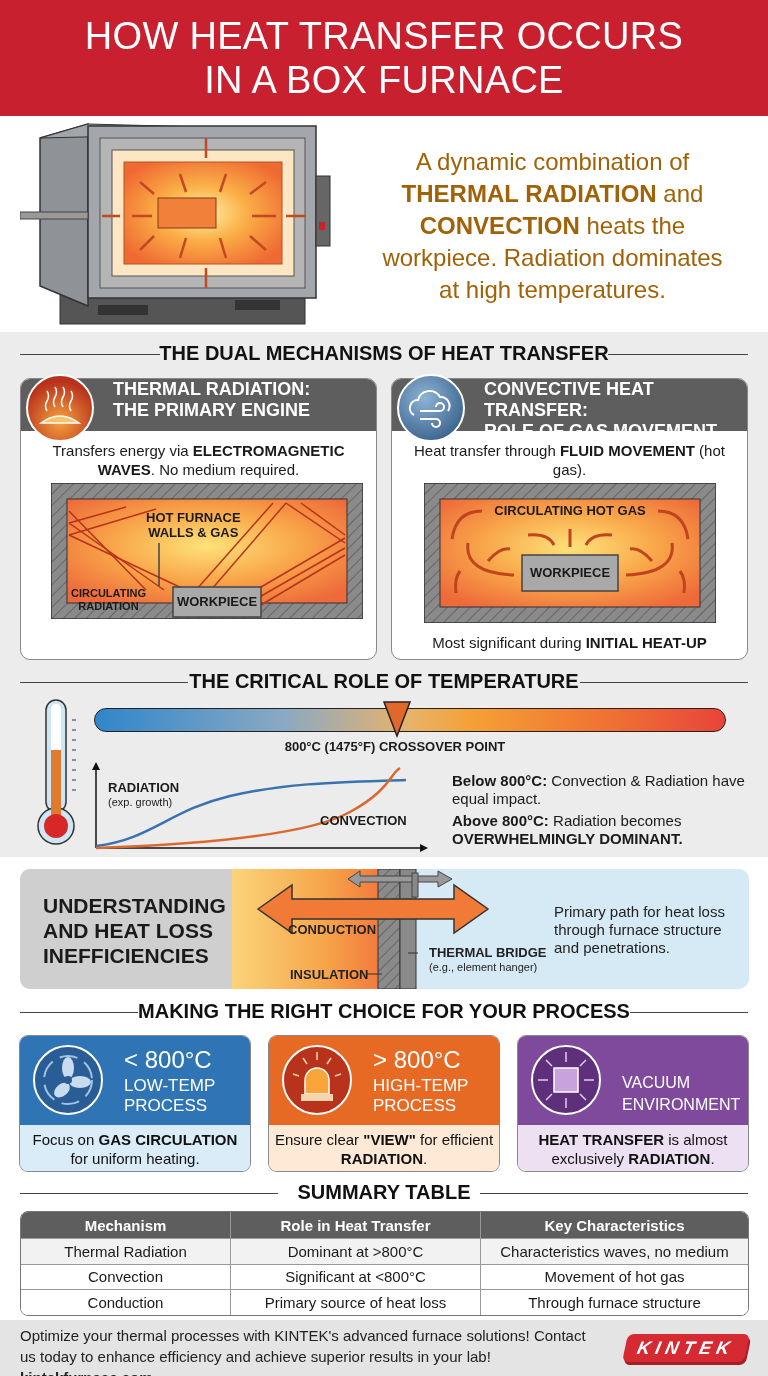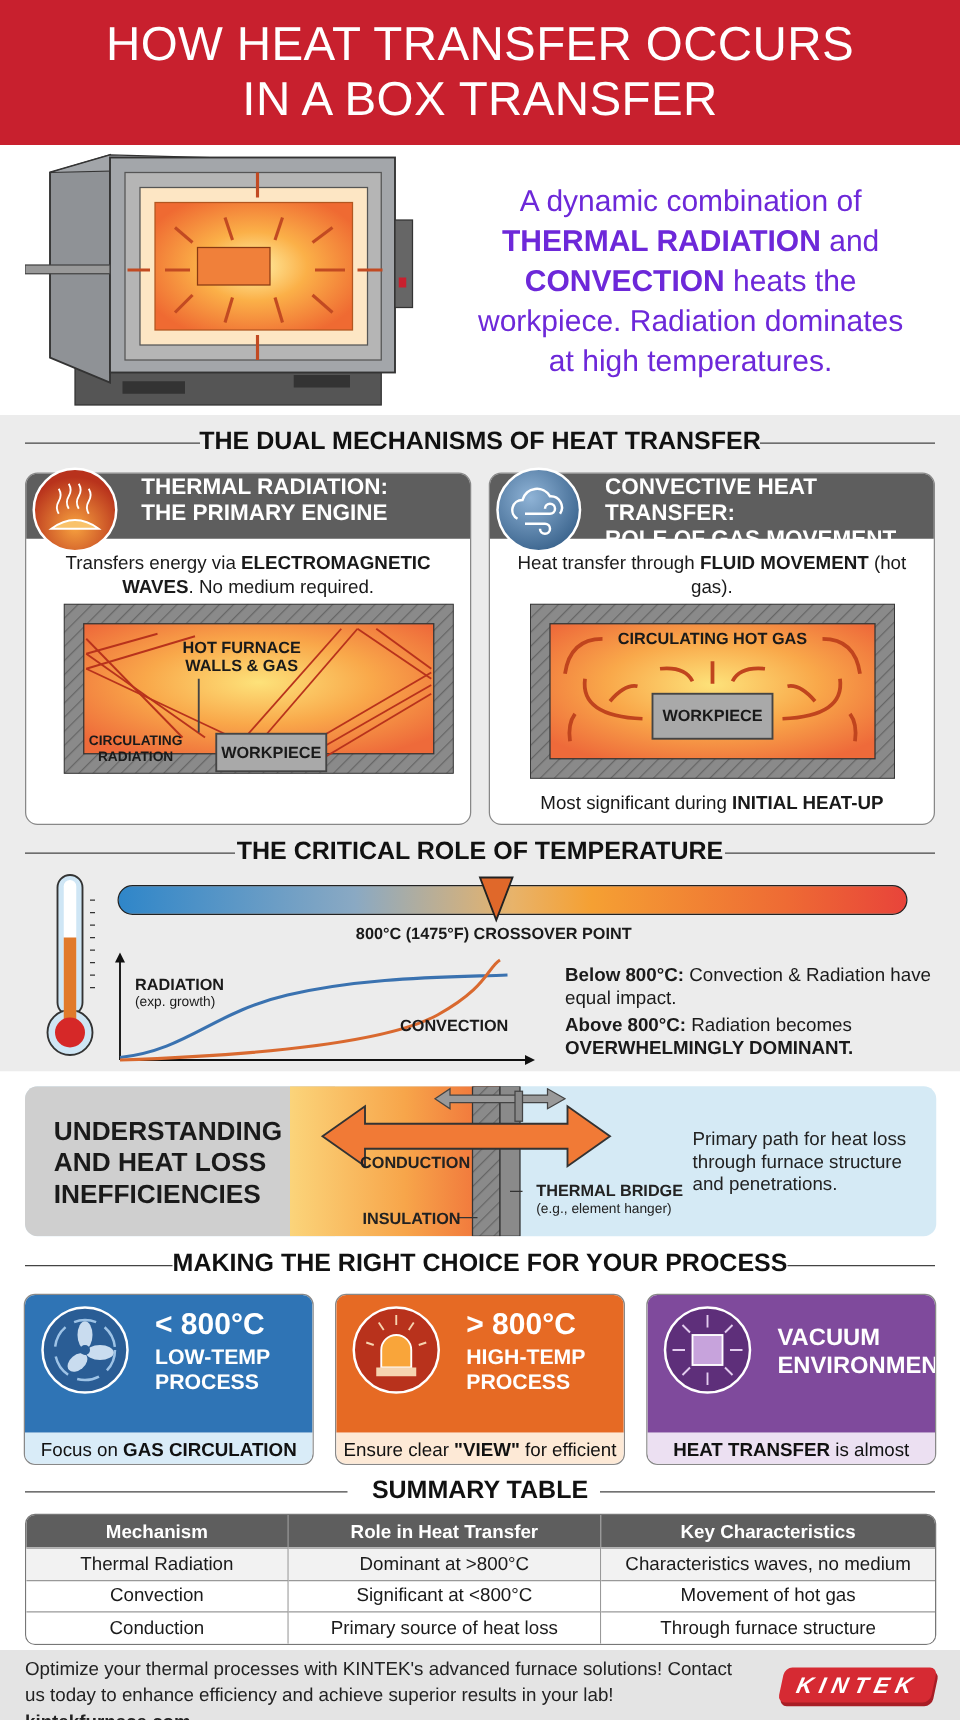--- a/index.html
+++ b/index.html
@@ -5,21 +5,21 @@
 *{box-sizing:border-box;margin:0;padding:0}
 body{width:768px;height:1376px;overflow:hidden;background:#fff;font-family:"Liberation Sans",sans-serif;color:#1a1a1a;position:relative}
 b{font-weight:700}
 
 
 .hdr{position:absolute;left:0;top:0;width:768px;height:116px;background:#c8202e;color:#fff;text-align:center;font-weight:400;font-size:38px;line-height:44px;padding-top:14px;letter-spacing:0.3px}
 
 
 .hero{position:absolute;left:0;top:116px;width:768px;height:216px;background:#fff}
 .hero-svg{position:absolute;left:20px;top:2px}
-.hero-text{position:absolute;left:380px;top:30px;width:345px;text-align:center;font-size:24px;line-height:32px;color:#6d28d9}
+.hero-text{position:absolute;left:380px;top:30px;width:345px;text-align:center;font-size:24px;line-height:32px;color:#a16207}
 
 
 .sec-bg{position:absolute;left:0;top:332px;width:768px;height:525px;background:#ececec}
 .sec-title{position:absolute;left:0;width:768px;text-align:center;font-weight:700;font-size:20px;color:#111}
 .sec-title .line{position:absolute;top:50%;height:1.5px;background:#444}
 
 
 .card{position:absolute;top:378px;height:282px;background:#fff;border:1.5px solid #888;border-radius:10px;overflow:visible}
 .card-head{height:52px;background:#5e5e5e;border-radius:9px 9px 0 0;color:#fff;font-weight:700;font-size:18px;line-height:21px;padding:0 0 0 92px}
 .card-icon{position:absolute;top:-6px;left:4px;width:70px;height:70px;border-radius:50%}
@@ -31,21 +31,21 @@
 .temp-text{position:absolute;left:452px;font-size:15px;line-height:18px}
 
 
 .ineff{position:absolute;left:20px;top:869px;width:729px;height:120px;border-radius:10px;overflow:hidden;background:#d5eaf5}
 .ineff-left{position:absolute;left:0;top:0;width:248px;height:120px;background:#cfcfcf;font-weight:700;font-size:21px;line-height:25px;padding:24px 0 0 23px}
 .ineff-grad{position:absolute;left:212px;top:0;width:168px;height:120px;background:linear-gradient(90deg,#fbd47a,#f7a54a 55%,#ef6a38)}
 .ineff-right{position:absolute;left:534px;top:34px;width:190px;font-size:15px;line-height:18px;color:#222}
 
 
 .choice{position:absolute;top:1035px;width:232px;height:137px;border-radius:9px;overflow:hidden;border:1.5px solid #888}
-.choice-top{height:110px;position:relative;color:#fff;font-weight:700}
+.choice-top{height:89px;position:relative;color:#fff;font-weight:400}
 .choice-top .big{position:absolute;left:104px;top:10px;font-size:24px}
 .choice-top .small{position:absolute;left:104px;top:40px;font-size:17px;line-height:20px}
 .choice-icon{position:absolute;left:12px;top:8px;width:72px;height:72px;border-radius:50%}
 .choice-bot{height:48px;text-align:center;font-size:15px;line-height:19px;padding-top:5px;color:#111}
 
 
 .tbl{position:absolute;left:20px;top:1211px;width:729px;border-collapse:separate;border-spacing:0;border:1.5px solid #777;border-radius:8px;overflow:hidden}
 .tbl th{background:#5e5e5e;color:#fff;font-weight:700;font-size:15px;height:26px;border-right:1px solid #999}
 .tbl td{text-align:center;font-size:15px;height:25.5px;border-top:1px solid #999;border-right:1px solid #999;background:#fff}
 .tbl tr:nth-child(2) td{background:#f2f2f2}
@@ -54,21 +54,21 @@
 
 .foot{position:absolute;left:0;top:1320px;width:768px;height:56px;background:#e4e4e4}
 .foot-text{position:absolute;left:20px;top:5px;width:580px;font-size:15px;line-height:21px;color:#222}
 .logo{position:absolute;left:625px;top:14px;width:122px;height:28px;background:#d62a33;border-radius:6px;transform:skewX(-12deg);color:#fff;font-weight:700;font-style:italic;font-size:18px;letter-spacing:5px;text-align:center;line-height:28px;box-shadow:2px 3px 0 #a81d25}
 </style>
 </head>
 <body>
 
 <div class="hdr">
   <div>HOW HEAT TRANSFER OCCURS</div>
-  <div>IN A BOX TRANSFER</div>
+  <div>IN A BOX FURNACE</div>
 </div>
 
 <div class="hero">
   <svg class="hero-svg" width="320" height="212" viewBox="0 0 320 212">
     <defs>
       <radialGradient id="fglow" cx="50%" cy="50%" r="60%">
           <stop offset="0" stop-color="#fff1a8"></stop>
           <stop offset="0.45" stop-color="#fbb048"></stop>
           <stop offset="1" stop-color="#ef6a32"></stop>
         </radialGradient>
@@ -366,21 +366,21 @@
           <line x1="36" y1="8" x2="36" y2="18"></line>
           <line x1="36" y1="54" x2="36" y2="64"></line>
           <line x1="8" y1="36" x2="18" y2="36"></line>
           <line x1="54" y1="36" x2="64" y2="36"></line>
           <line x1="16" y1="16" x2="22" y2="22"></line>
           <line x1="56" y1="16" x2="50" y2="22"></line>
           <line x1="16" y1="56" x2="22" y2="50"></line>
           <line x1="56" y1="56" x2="50" y2="50"></line>
         </g>
     </svg>
-    <div class="small" style="top:24px;font-size:19px;line-height:22px">
+    <div class="small" style="top:36px;font-size:16px;line-height:22px">
         <div>VACUUM</div>
         <div>ENVIRONMENT</div>
       </div>
   </div>
   <div class="choice-bot" style="background:#ece0f2">
     <b>HEAT TRANSFER</b><span> is almost exclusively </span><b>RADIATION</b><span>.</span>
   </div>
 </div>
 
 <div class="sec-title" style="top:1181px">

